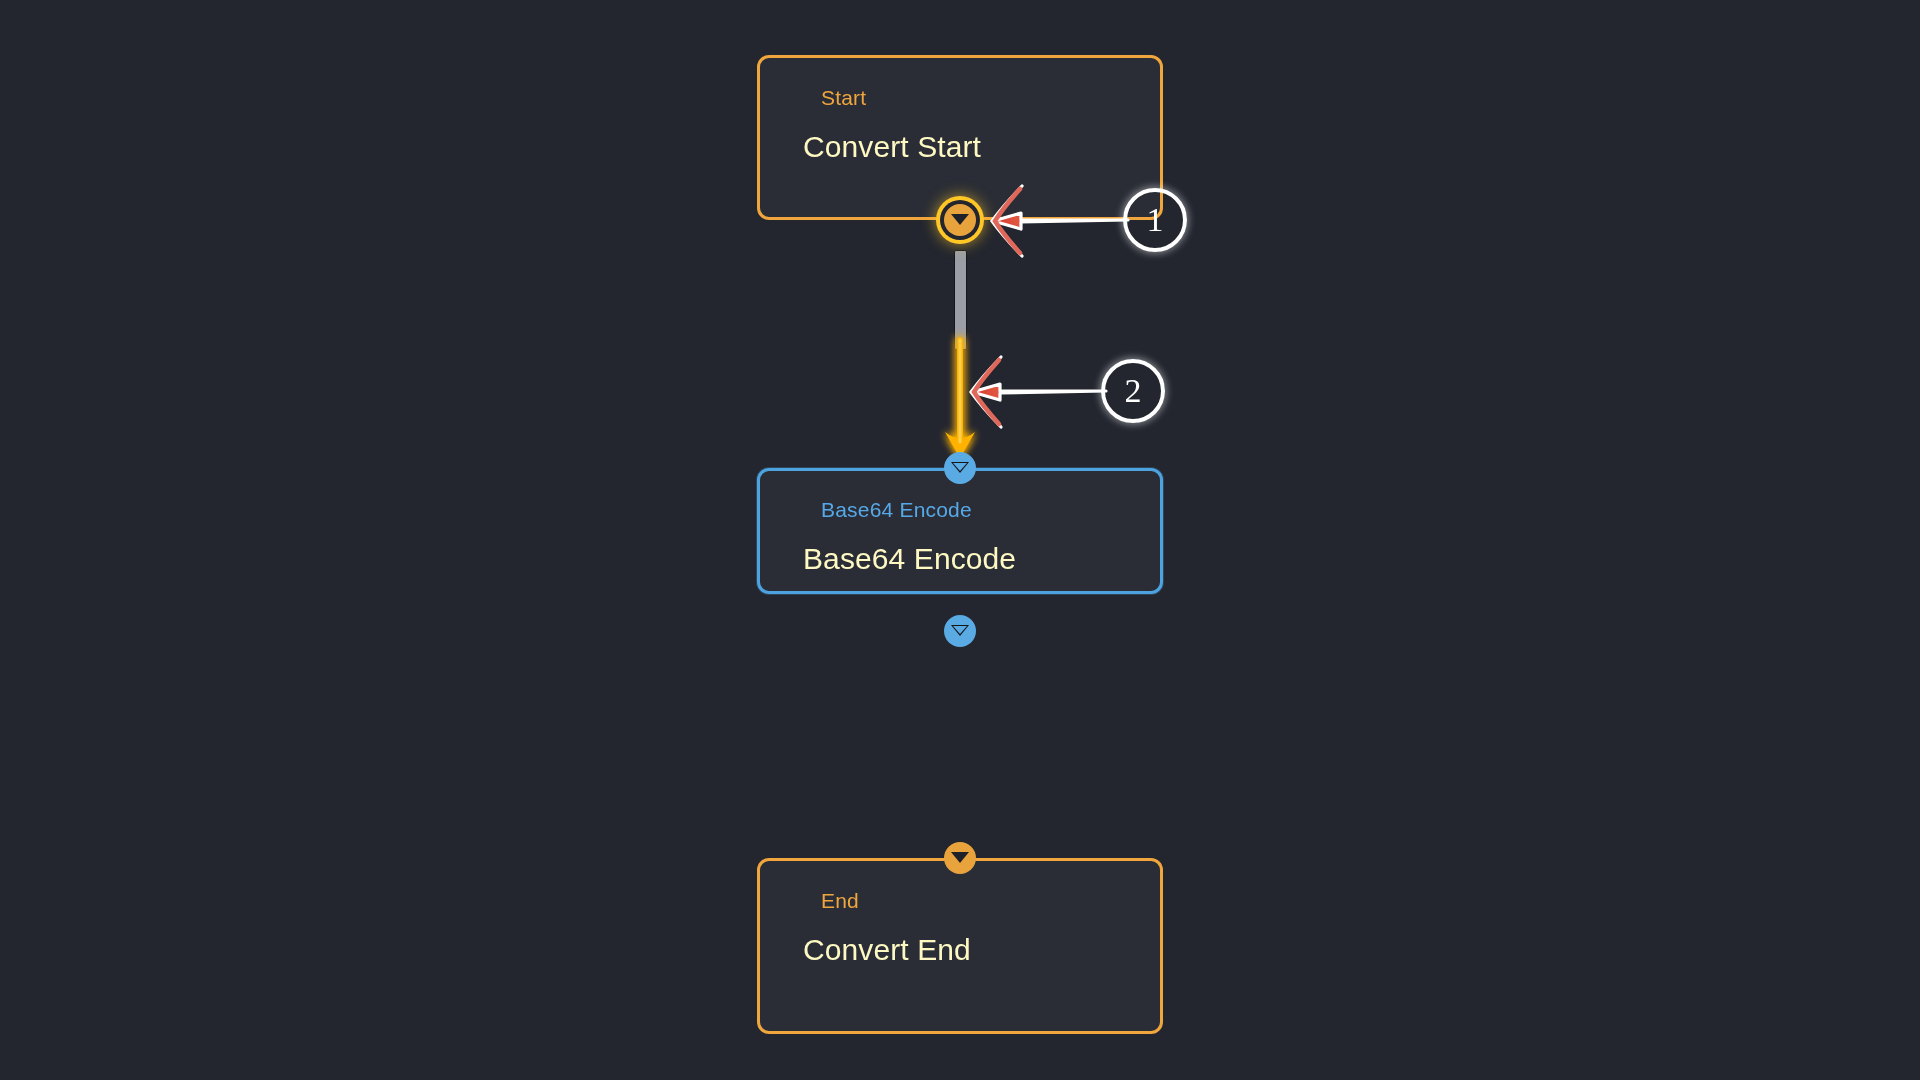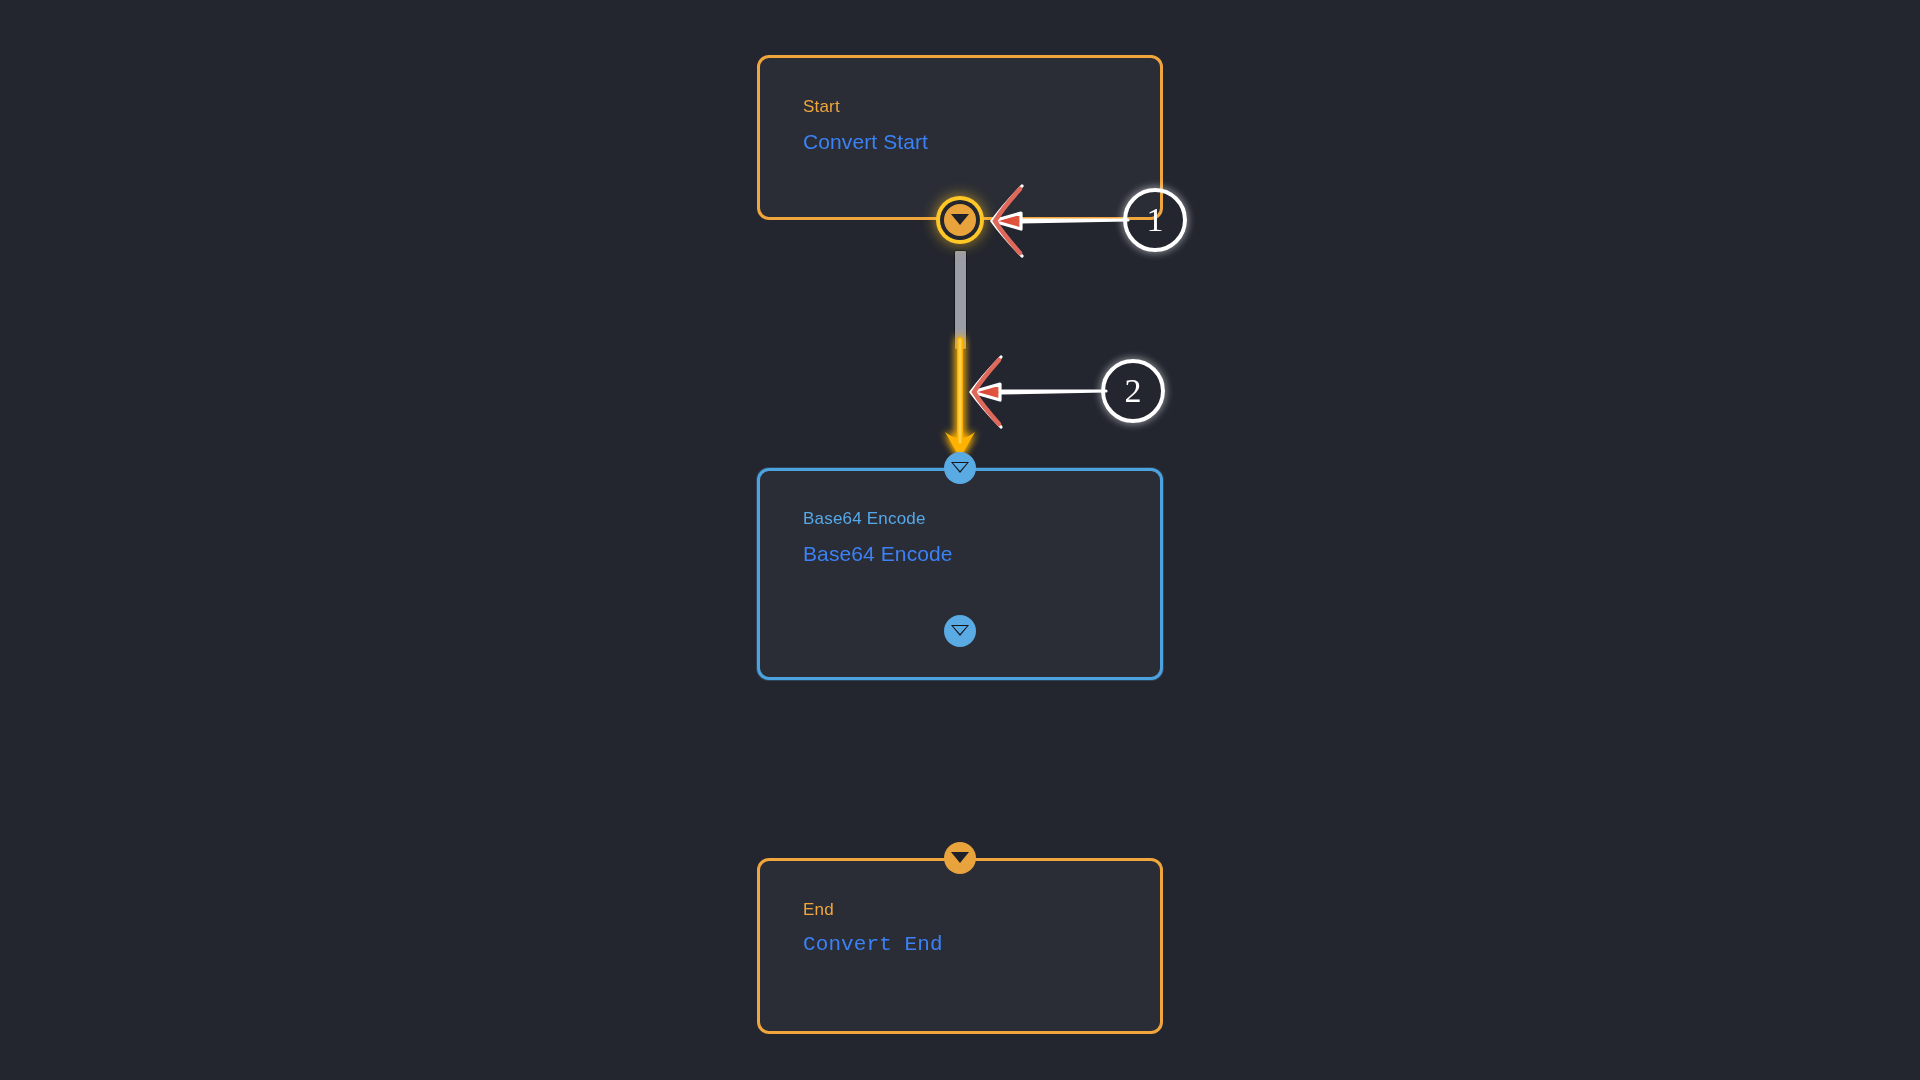--- a/index.html
+++ b/index.html
@@ -24,49 +24,48 @@
   
   .node {
     position: absolute;
     box-sizing: border-box;
     background: #2a2d36;
     border-radius: 12px;
     border: 3px solid #f0a63c;
   }
   .node.start  { left: 757px; top: 55px;  width: 406px; height: 165px; }
   .node.base64 {
-    left: 757px; top: 468px; width: 406px; height: 212px;
+    left: 757px; top: 468px; width: 406px; height: 126px;
     border-color: #4da3e0;
     box-shadow: 0 0 0 1px rgba(77,163,224,0.25);
   }
   .node.end    { left: 757px; top: 858px; width: 406px; height: 176px; }
 
   .node-subtitle {
     position: absolute;
-    left: 43px;
-    font-size: 17px;
+    left: 61px;
+    font-size: 21px;
     letter-spacing: 0.2px;
     white-space: nowrap;
-    margin-top: 11px;
   }
   .node.start  .node-subtitle { top: 28px; color: #f0a63c; }
   .node.end    .node-subtitle { top: 28px; color: #f0a63c; }
   .node.base64 .node-subtitle { top: 27px; color: #56a9e8; }
 
   .node-title {
     position: absolute;
     left: 43px;
-    font-size: 21px;
-    color: #3b82f6;
+    font-size: 30px;
+    color: #fef9c3;
     white-space: nowrap;
     letter-spacing: 0.1px;
   }
   .node.start  .node-title { top: 72px; }
   .node.base64 .node-title { top: 71px; }
-  .node.end    .node-title { top: 72px; font-family: Liberation Mono, monospace; }
+  .node.end    .node-title { top: 72px; }
 
   
   .port {
     position: absolute;
     width: 32px;
     height: 32px;
     border-radius: 50%;
     display: flex;
     align-items: center;
     justify-content: center;

